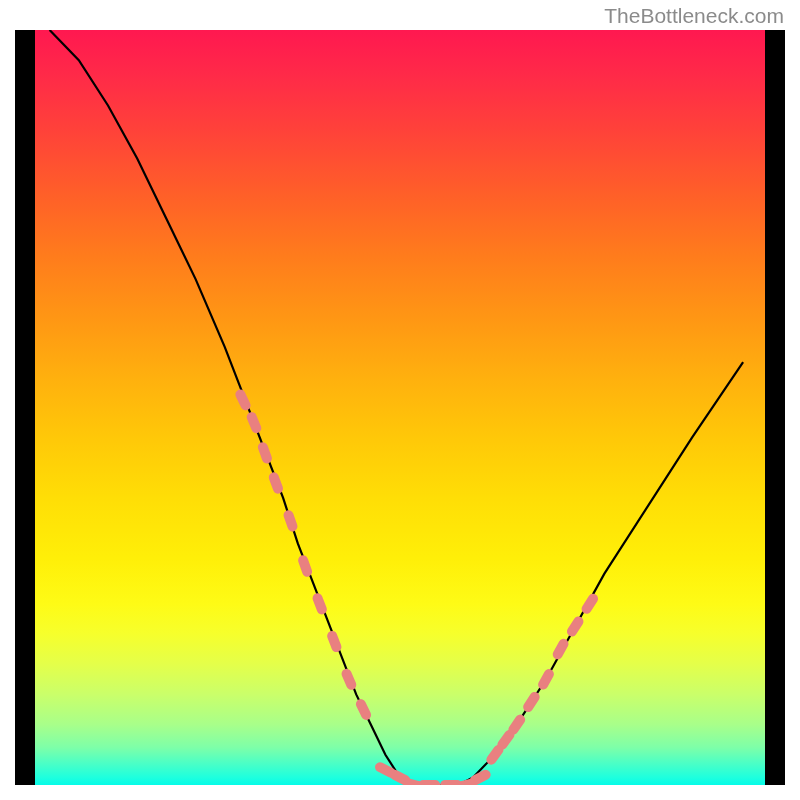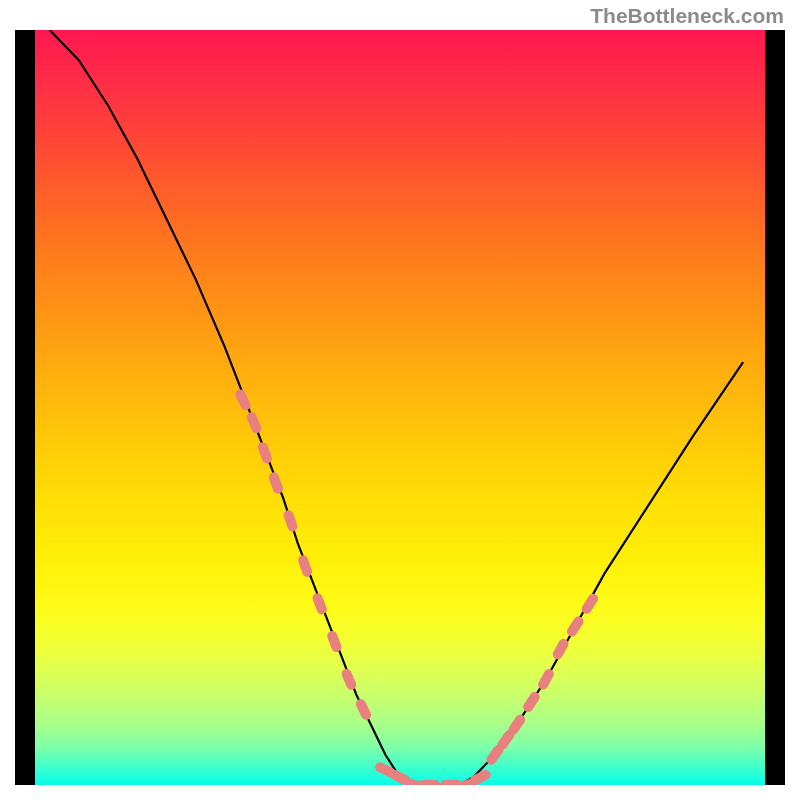--- a/index.html
+++ b/index.html
@@ -15,21 +15,21 @@
     position: relative;
     width: 800px;
     height: 800px;
   }
   .watermark {
     position: absolute;
     top: 4px;
     right: 16px;
     font-size: 21px;
     color: #8b8b8b;
-    font-weight: bold;
+    font-weight: normal;
     z-index: 10;
     margin-left: 38px;
   }
   .plot-area {
     position: absolute;
     left: 15px;
     top: 30px;
     width: 770px;
     height: 755px;
     background: #000000;

